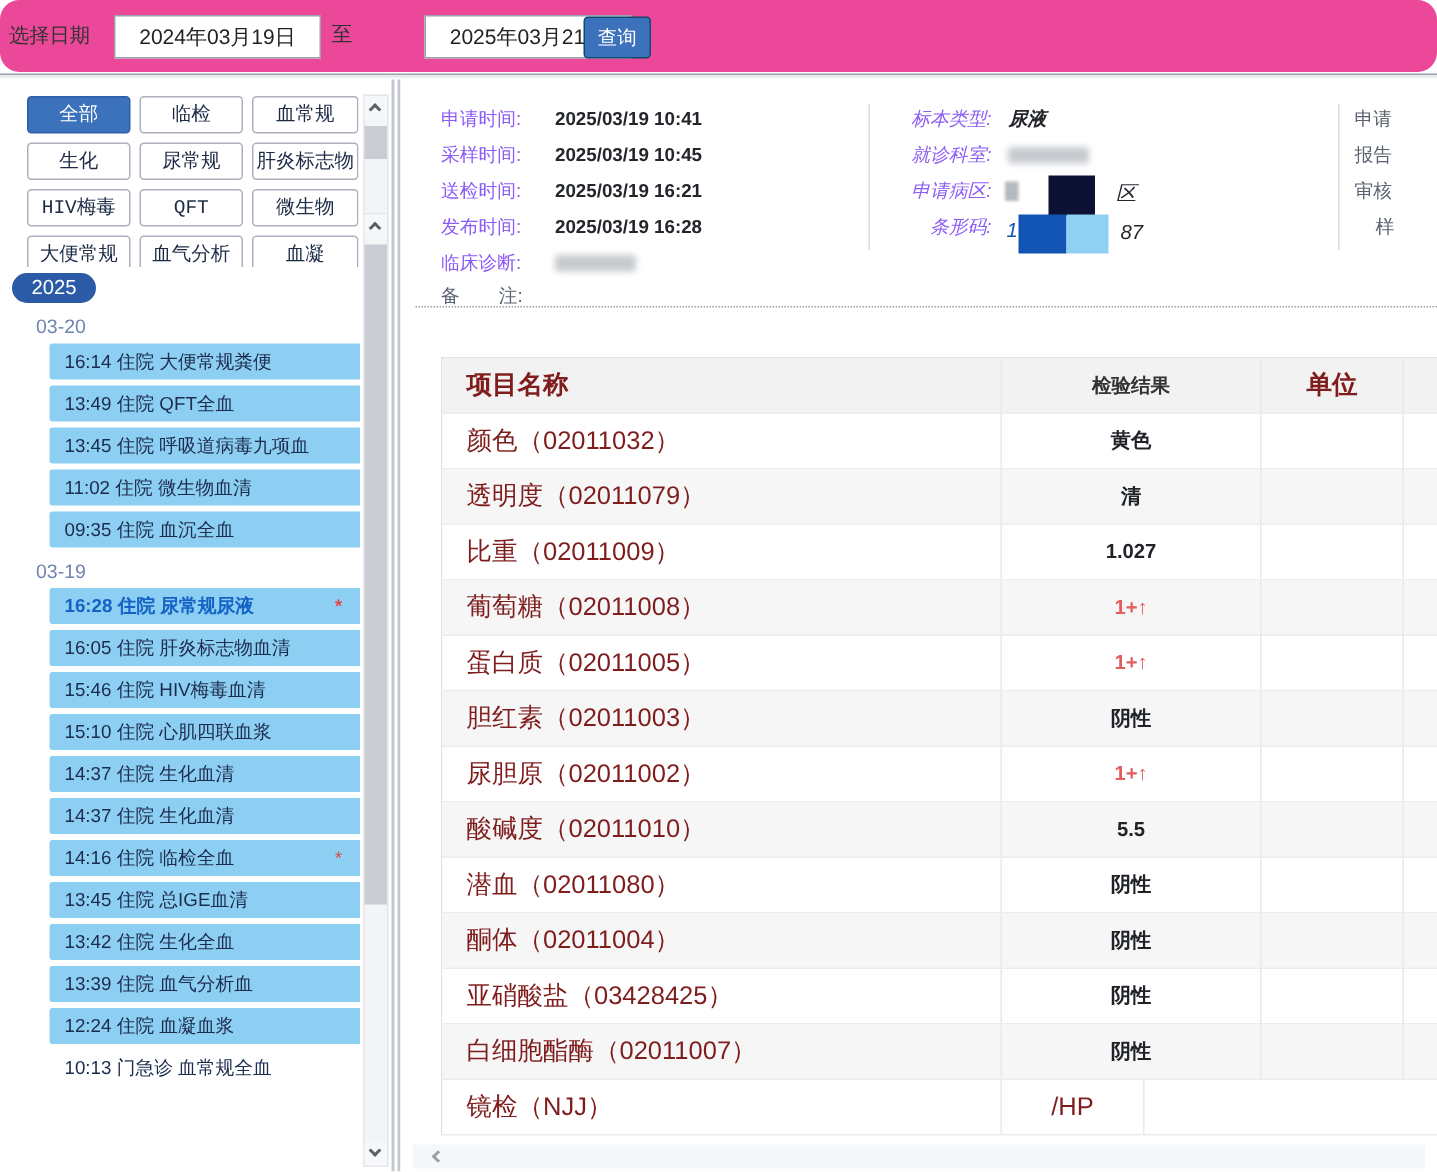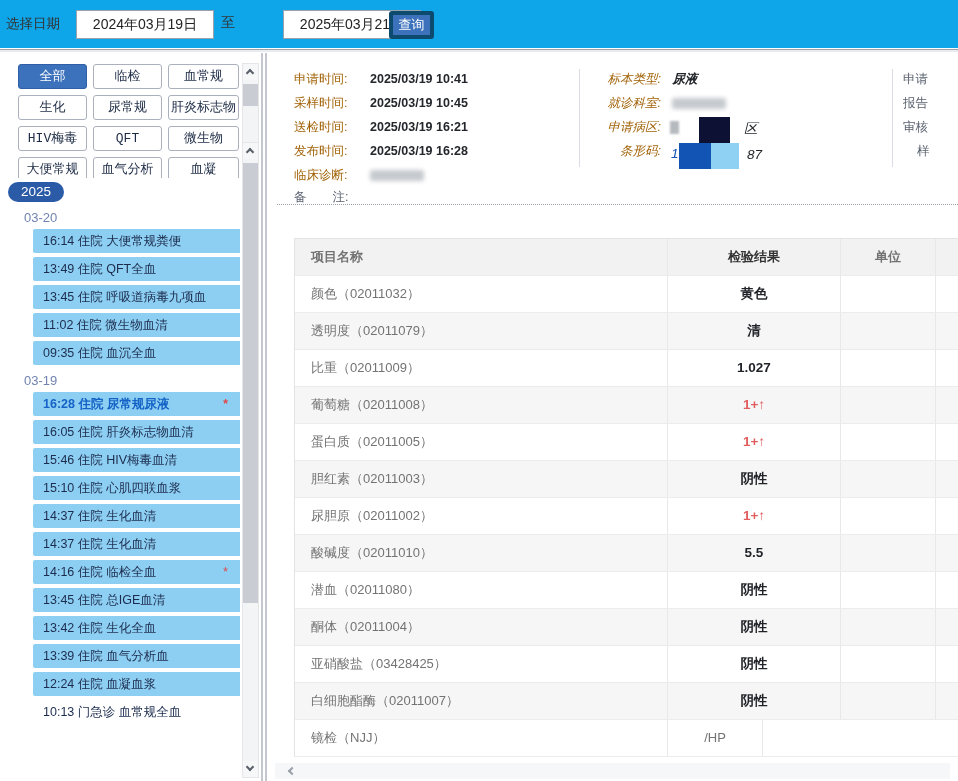--- a/index.html
+++ b/index.html
@@ -1,29 +1,29 @@
 <!DOCTYPE html>
 <html style="--accent: #3c71bb; --item-bg: #8dcff2; --sel-text: #1563c6; --badge: #2b5aa7; --abnormal: #e25d5d; --redact-navy: #0d1133; --redact-blue: #1254b4; --redact-light: #8ed1f3;"><head>
 <meta charset="utf-8">
 <style>
   * { margin:0; padding:0; box-sizing:border-box; }
   html,body { width:958px; height:781px; overflow:hidden; background:#fff;
               font-family:"Liberation Sans","DejaVu Sans",sans-serif; color:#222; }
   #app { position:relative; width:958px; height:781px; overflow:hidden; }
 
   
-  .topbar { position:absolute; left:0; top:0; width:958px; height:48px; background:#0ea5e9; }
+  .topbar { position:absolute; left:0; top:0; width:958px; height:48px; background:#ec4899;border-radius:13px; }
   .topbar-label { position:absolute; left:6px; top:15px; font-size:13.5px; color:#333; }
   .date-input { position:absolute; top:10px; height:29px; border:1px solid #9aa2ad; background:#fff;
                 font-size:14px; color:#222; text-align:center; font-family:inherit; }
   #date-from { left:76px; width:138px; }
   #date-to   { left:251px; width:138px;margin-left:32px; }
   .to-sep { position:absolute; left:221px; top:14px; font-size:14px; color:#333; }
   .query-btn { position:absolute; left:389px; top:11px; width:45px; height:28px;
-               background:var(--accent,#3c71bb); color:#fff; border:4px solid #0c4a6e;
+               background:var(--accent,#3c71bb); color:#fff; border:1px solid #0c4a6e;
                border-radius:3px; font-size:13px; cursor:pointer; font-family:inherit; }
   .top-divider { position:absolute; left:0; top:49px; width:958px; height:4px;
                  border-top:1px solid #9aa3ae; background:#e9ebef; border-bottom:1px solid #fff; }
 
   
   .sidebar { position:absolute; left:0; top:53px; width:262px; height:728px; background:#fff; overflow:hidden; }
   .cat-grid { position:absolute; left:18px; top:11px; width:221px; height:114px; overflow:hidden;
               display:grid; grid-template-columns:69px 69px 71px; grid-auto-rows:25px; column-gap:6px; row-gap:6px; }
   .cat-btn { border:1px solid #aab1bc; background:#fff; color:#1d2b45; font-size:13px;
              border-radius:3px; cursor:pointer; font-family:Liberation Mono, monospace; line-height:23px; text-align:center; }
@@ -53,21 +53,21 @@
   #cat-scroll .sb-thumb { top:20px; height:22px; }
   #tree-scroll .sb-thumb { top:20px; height:440px; }
 
   .panel-divider { position:absolute; left:261px; top:53px; width:6px; height:728px;
                    background:#fff; border-left:2px solid #c3c8d0; border-right:2px solid #c3c8d0; }
 
   
   .main { position:absolute; left:267px; top:53px; width:691px; height:728px; background:#fff; overflow:hidden; }
   .meta-col { position:absolute; top:14px; font-size:12.5px; }
   .meta-row { height:24px; line-height:24px; white-space:nowrap; }
-  .meta-label { color:#a16207; display:inline-block; }
+  .meta-label { color:#8b5cf6; display:inline-block; }
   .meta-value { color:#23262b; font-weight:bold; margin-left:8px; }
   #meta-left { left:27px; width:285px; }
   #meta-left .meta-label { min-width:68px; }
   #meta-mid { left:330px; width:290px;font-style:italic; }
   #meta-mid .meta-label { min-width:64px; text-align:right; }
   #meta-right { left:636px; width:60px; }
   .vline { position:absolute; top:16px; height:98px; width:0; border-left:1px solid #d9dce1; }
   #vline1 { left:312px; } #vline2 { left:625px; }
   .redact-blur { display:inline-block; vertical-align:middle; width:54px; height:11px; margin-left:8px;
                  background:#8e959e; opacity:.5; filter:blur(2px); border-radius:2px; }
@@ -84,21 +84,21 @@
   .remark-line { position:absolute; left:10px; top:151px; width:681px; border-bottom:1px dotted #9aa0a8; }
   .remark-label { position:absolute; left:27px; top:137px; height:14px; line-height:14px;
                   font-size:12.5px; color:#5a6270; background:#fff; padding-right:4px; }
   .remark-label span.gap { display:inline-block; width:26px; }
 
   
   .rtable { position:absolute; left:27px; top:185px; width:700px; border:1px solid #e3e3e3; border-bottom:none; }
   .trow { display:flex; height:37px; border-bottom:1px solid #ececec; background:#fff; }
   .trow.alt { background:#f6f6f6; }
   .trow.thead { background:#f2f2f2; font-weight:bold; }
-  .tc { line-height:36px; font-size:13px; color:#737373; overflow:hidden; white-space:nowrap; }
+  .tc { line-height:36px; font-size:17px; color:#7f1d1d; overflow:hidden; white-space:nowrap; }
   .tc1 { width:372px; padding-left:16px; }
   .tc2 { width:173px; text-align:center; border-left:1px solid #e8e8e8; font-weight:bold; color:#1f2227; font-size:13.5px; }
   .trow.thead .tc2 { font-size:13px; color:#333; }
   .tc3 { width:95px; text-align:center; border-left:1px solid #e8e8e8; }
   .tc4 { flex:1; border-left:1px solid #e8e8e8; }
   .tc2.abnormal { color:var(--abnormal,#e25d5d); font-weight:600; }
 
   .hscroll { position:absolute; left:8px; top:710px; width:675px; height:16px; background:#f6f7f9; }
   .hscroll .chev { position:absolute; left:14px; top:5px; width:6px; height:6px;
                    border-left:2px solid #9aa0a8; border-bottom:2px solid #9aa0a8; transform:rotate(45deg); }

